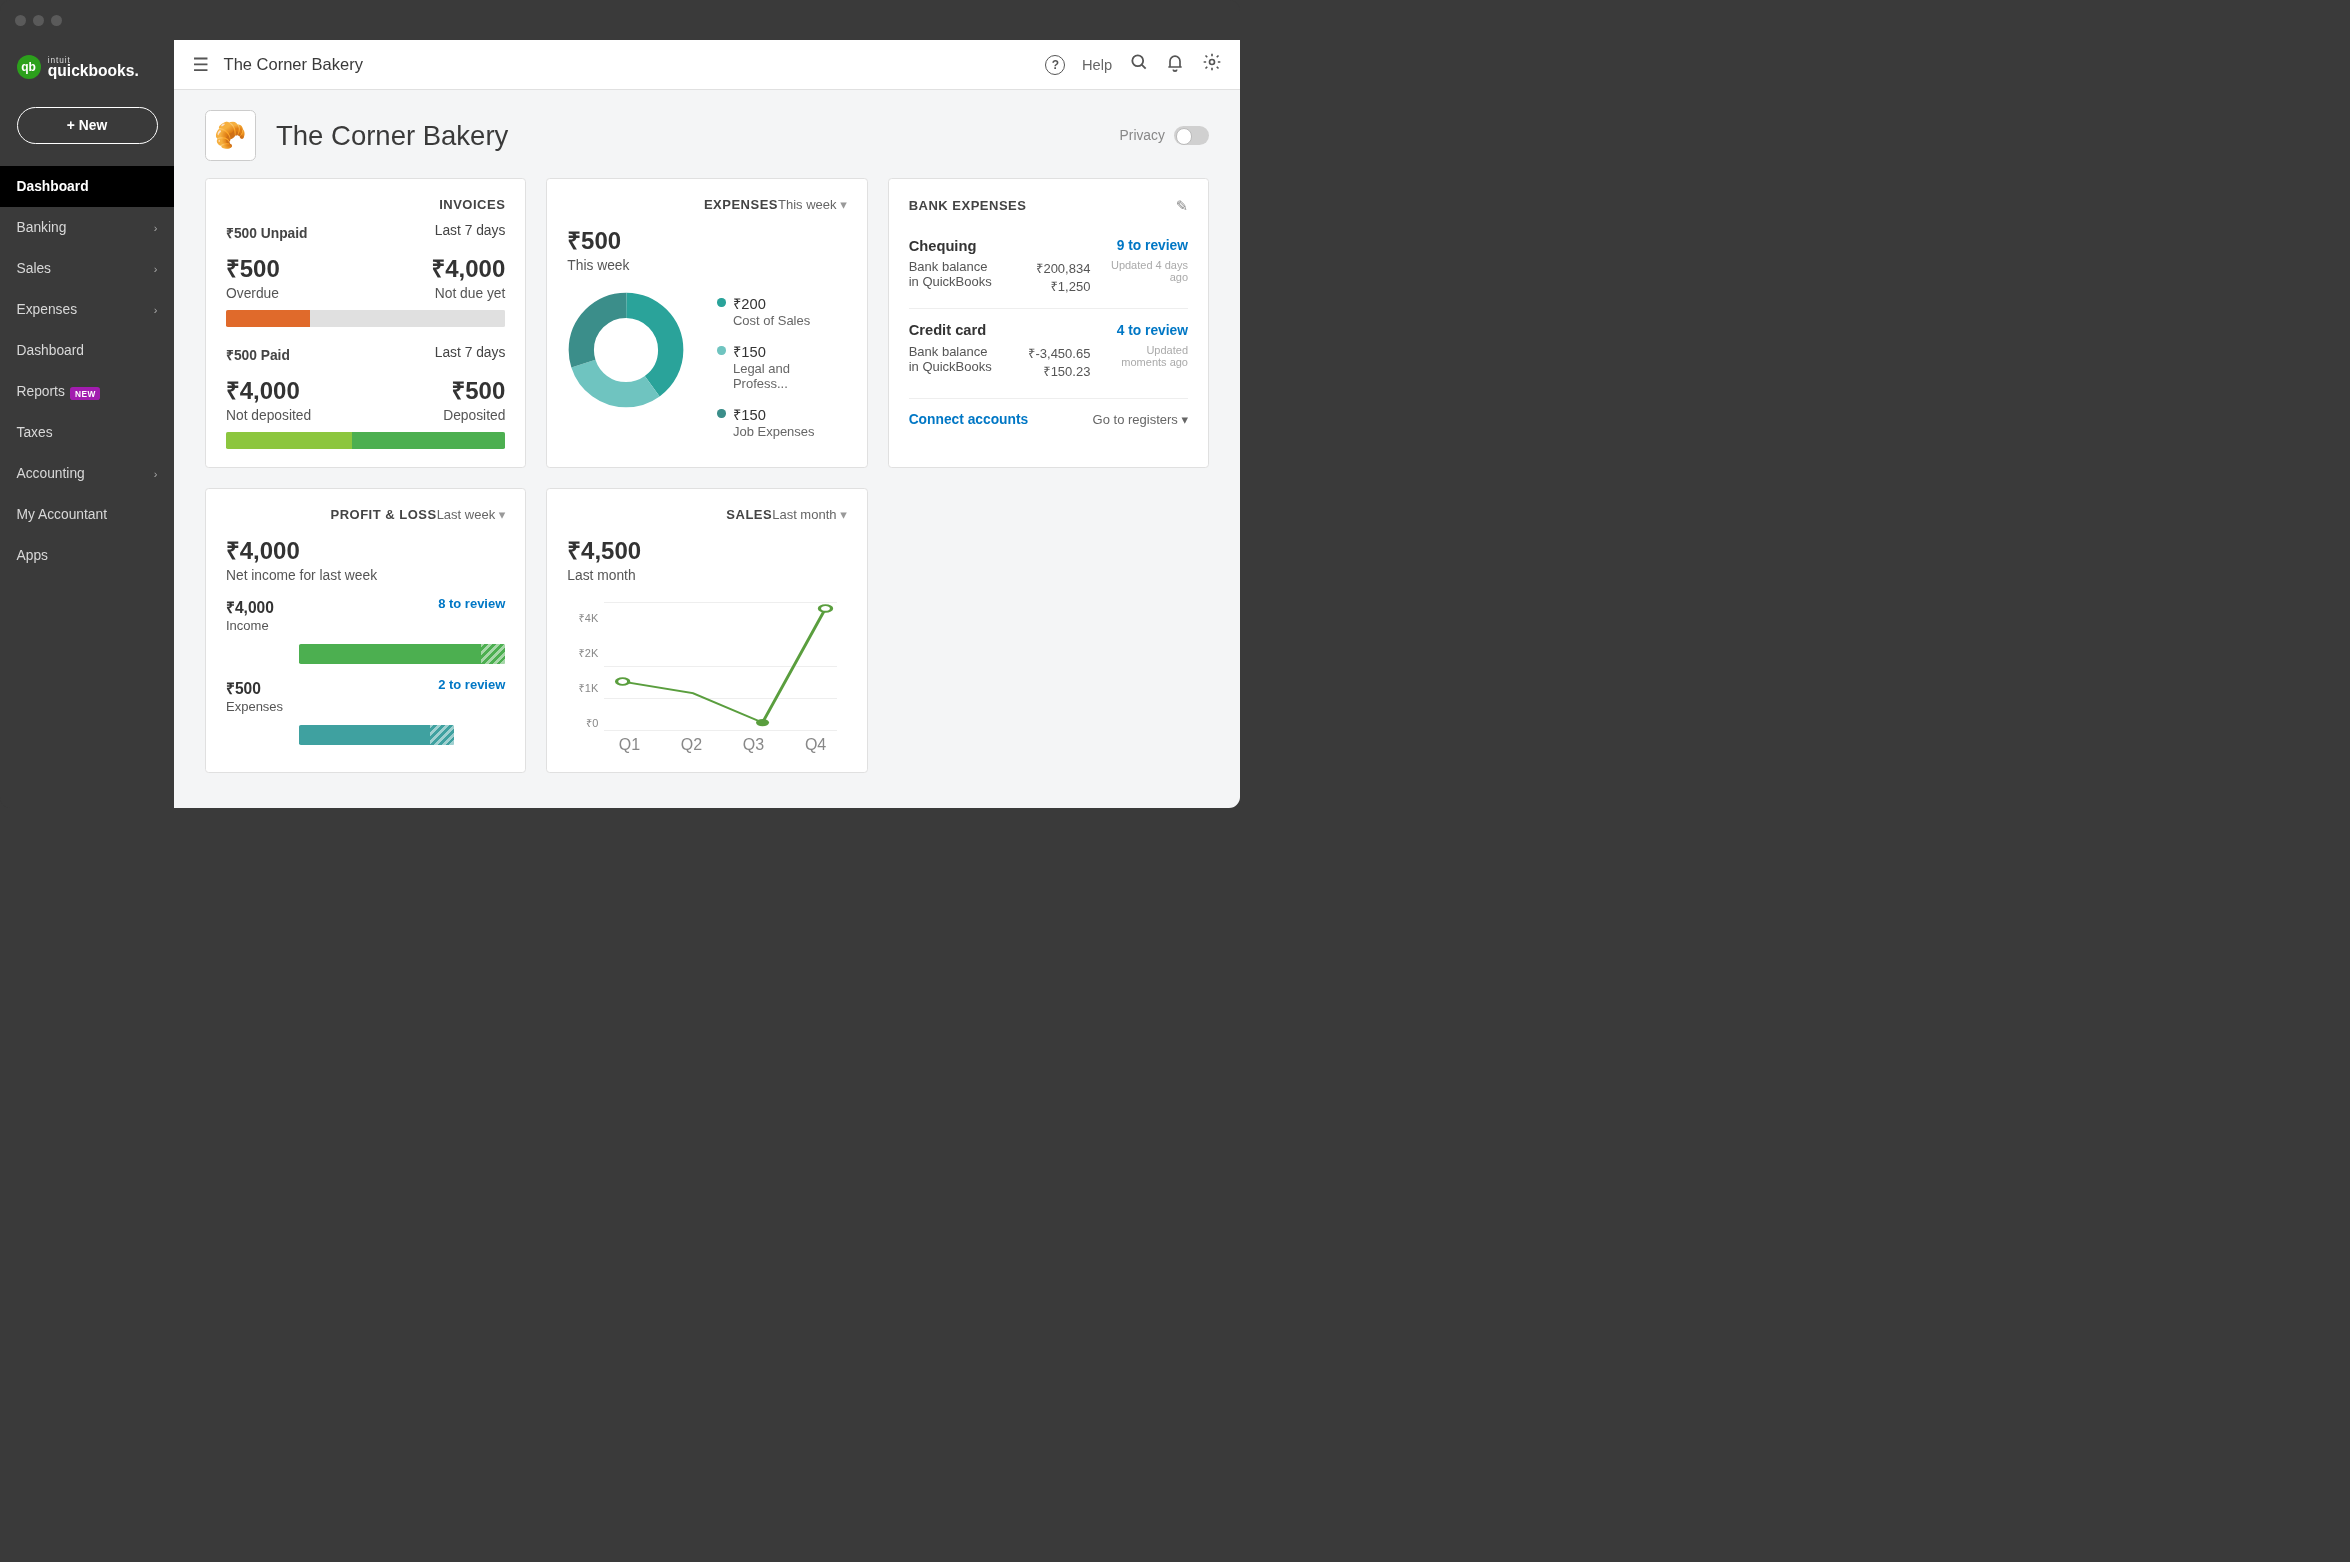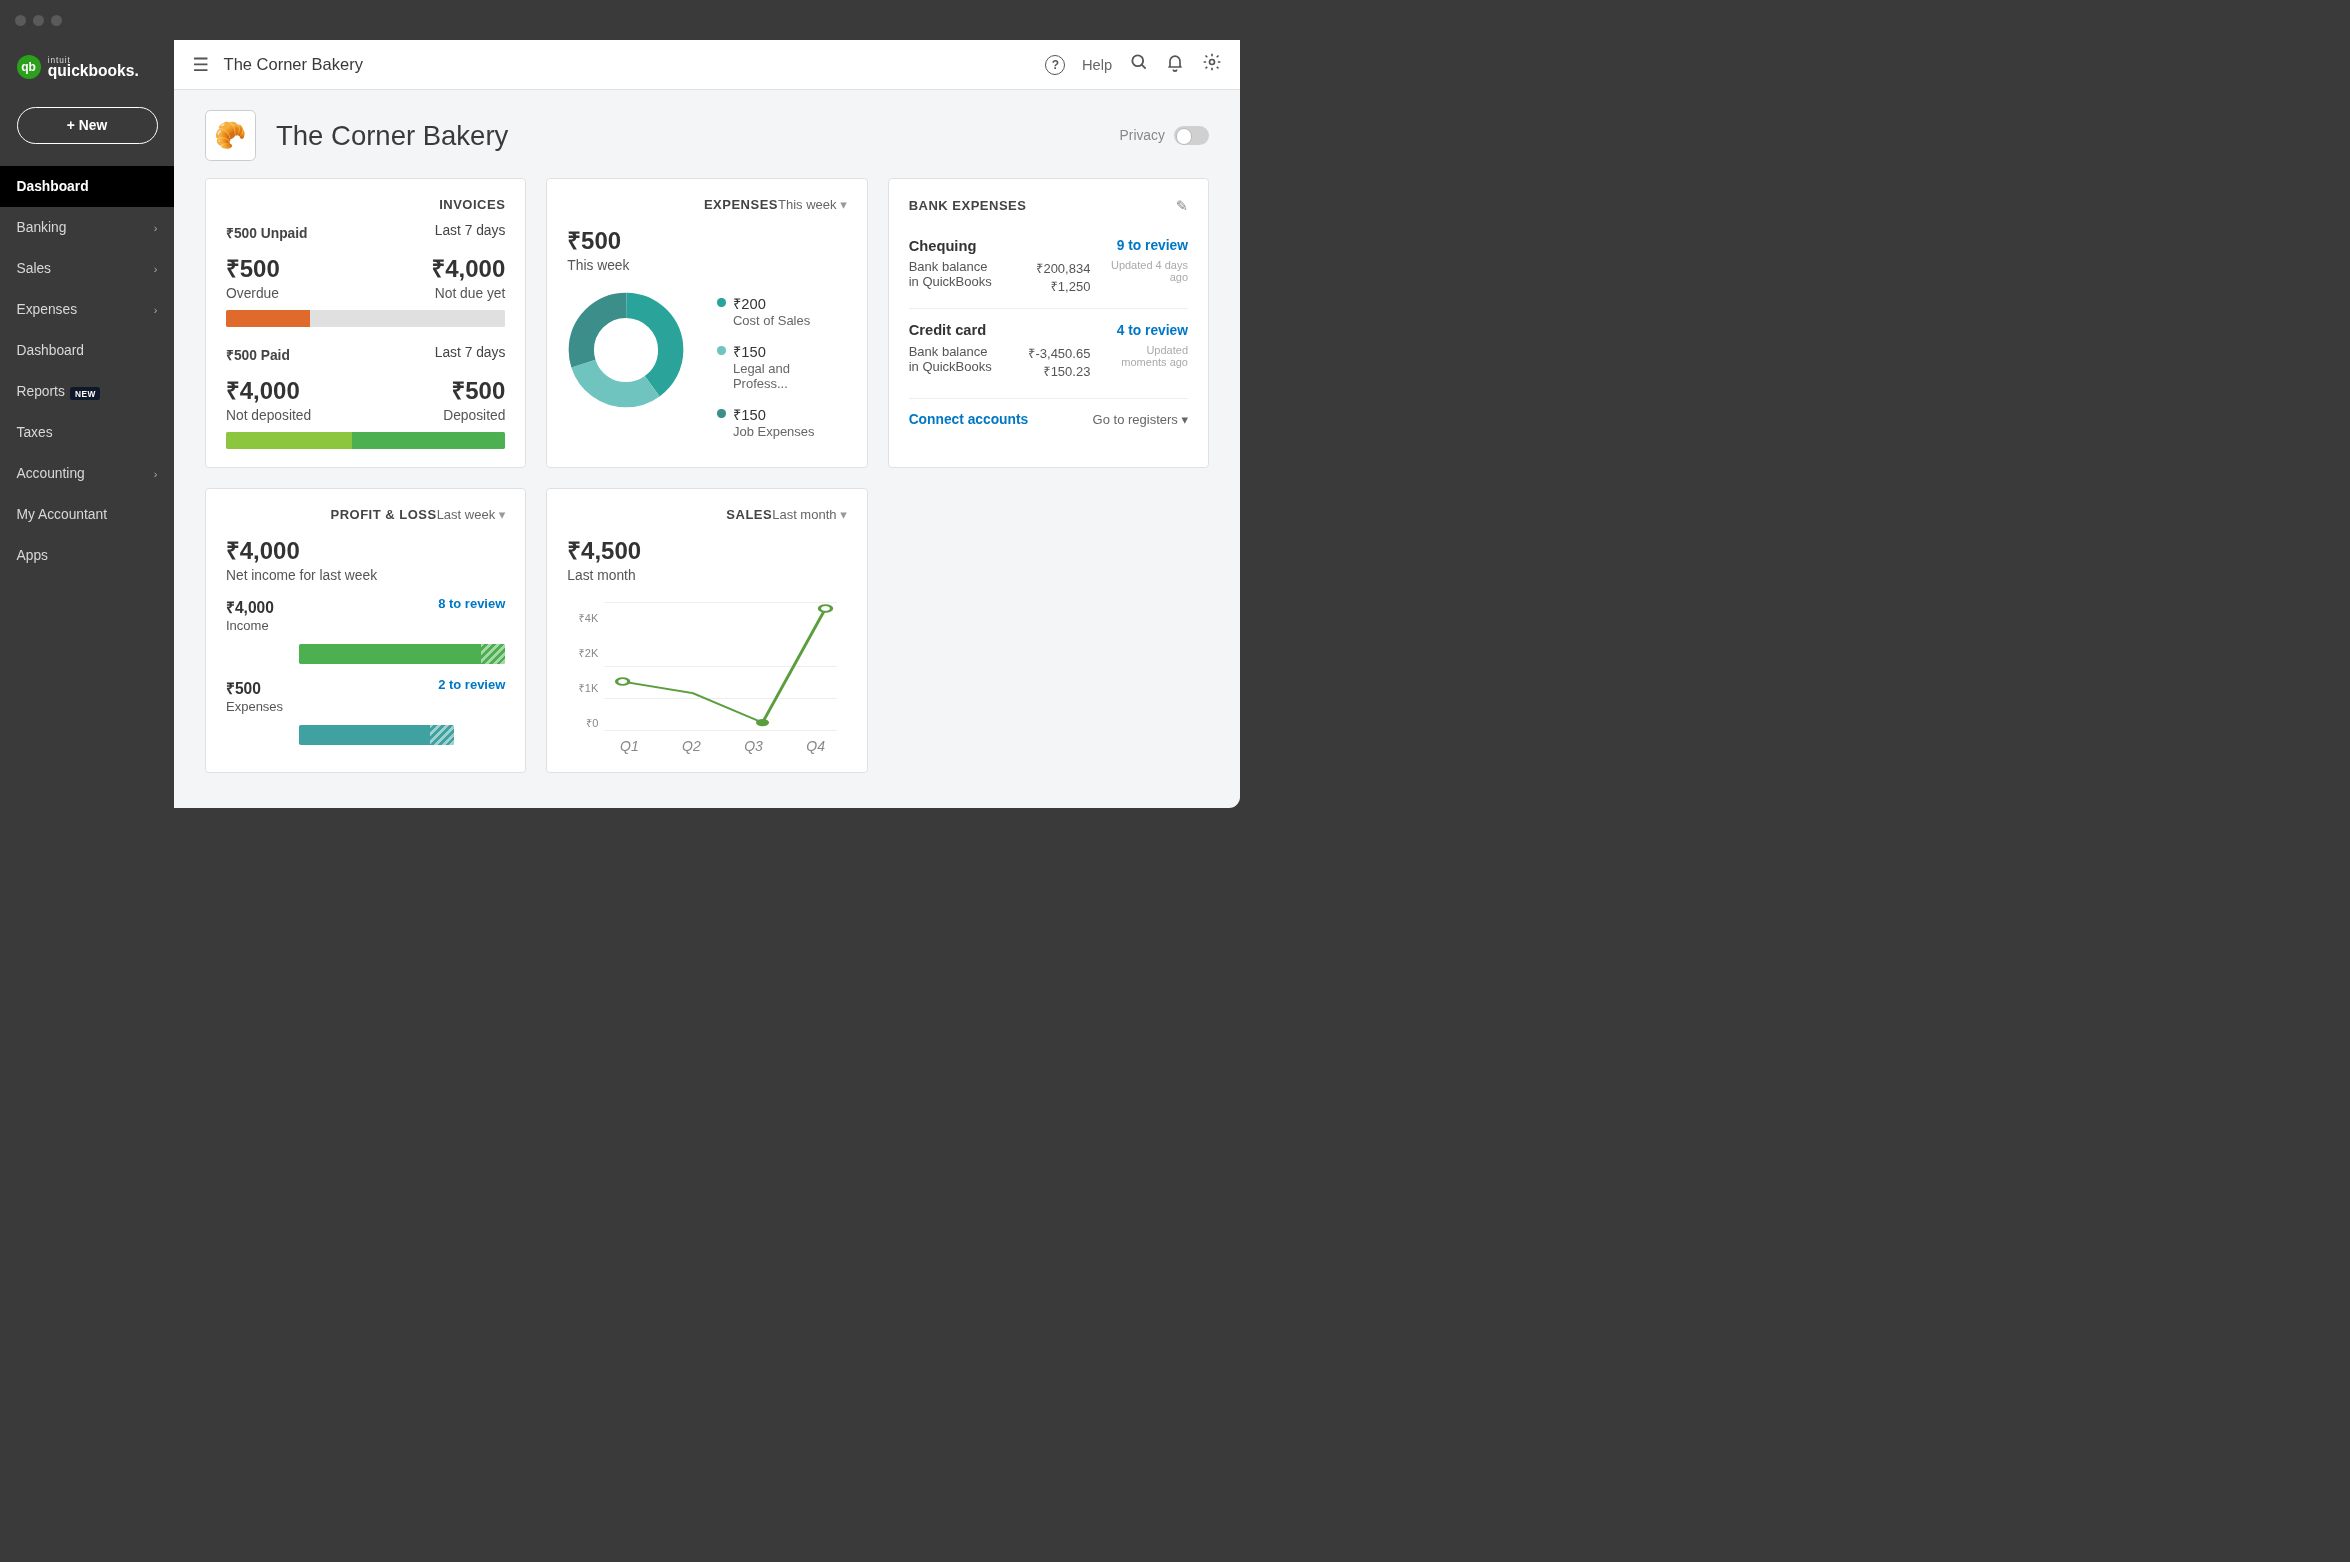--- a/index.html
+++ b/index.html
@@ -10,21 +10,21 @@
 .body { flex: 1; display: flex; }
 .sidebar { width: 174px; background: #3a3a3a; color: #cfcfcf; display: flex; flex-direction: column; padding-top: 7.3px; }
 .logo { display: flex; align-items: center; gap: 7.3px; padding: 7.3px 16.5px 18.4px; }
 .logo-badge { width: 24px; height: 24px; background: #2ca01c; border-radius: 50%; color: #fff; font-weight: 700; font-size: 12px; display: flex; align-items: center; justify-content: center; }
 .logo-text .intuit { font-size: 8.3px; letter-spacing: 0.9px; color: #ddd; }
 .logo-text .qb { font-size: 15.6px; font-weight: 700; color: #fff; margin-top: -2.8px; }
 .new-btn { margin: 9.2px 16.5px 22px; border: 1.4px solid #fff; border-radius: 24px; padding: 10px 0; text-align: center; color: #fff; font-size: 13.8px; font-weight: 600; cursor: pointer; }
 .nav-item { padding: 13px 16.5px; font-size: 13.8px; color: #d8d8d8; display: flex; justify-content: space-between; align-items: center; cursor: pointer; }
 .nav-item.active { background: #000; color: #fff; font-weight: 600; }
 .nav-item .chev { font-size: 11px; color: #aaa; }
-.new-badge { background: #0f172a; color: #fff; font-size: 8.3px; padding: 1.8px 4.6px; border-radius: 2.8px; margin-left: 5.5px; letter-spacing: 0.5px; font-weight: 600; }
+.new-badge { background: #a21caf; color: #fff; font-size: 8.3px; padding: 1.8px 4.6px; border-radius: 2.8px; margin-left: 5.5px; letter-spacing: 0.5px; font-weight: 600; }
 .main { flex: 1; background: #f4f5f6; display: flex; flex-direction: column; }
 .topbar { height: 50px; border-bottom: 0.9px solid #e0e0e0; background: #fff; display: flex; align-items: center; padding: 0 18.4px; gap: 14.7px; }
 .hamburger { font-size: 18.4px; cursor: pointer; color: #555; }
 .topbar-title { font-size: 16.5px; color: #3a3a3a; }
 .topbar-right { margin-left: auto; display: flex; align-items: center; gap: 16.5px; color: #555; }
 .help-circle { width: 20px; height: 20px; border: 1.8px solid #555; border-radius: 50%; display: flex; align-items: center; justify-content: center; font-size: 12px; font-weight: 700; }
 .help-label { font-size: 14.7px; color: #666; }
 .icon-btn { cursor: pointer; font-size: 18.4px; color: #555; }
 .header { display: flex; align-items: center; padding: 20px 31px 16.5px; gap: 20px; }
 .biz-icon { width: 51px; height: 51px; border: 0.9px solid #ccc; border-radius: 5.5px; display: flex; align-items: center; justify-content: center; font-size: 26px; background: #fff; }
@@ -68,21 +68,21 @@
 .goto-link::after { content: " ▾"; }
 .pl-row { margin-top: 13px; }
 .pl-amt { font-size: 15.6px; font-weight: 700; color: #333; }
 .pl-review { float: right; font-size: 13px; font-weight: 600; color: #0077c5; cursor: pointer; }
 .pl-lbl { font-size: 13px; color: #555; }
 .pl-bar { height: 20px; background: #4caf50; margin-top: 5.5px; border-radius: 1.8px; position: relative; overflow: hidden; }
 .pl-bar.expense { background: #3fa1a0; }
 .pl-bar::after { content: ""; position: absolute; right: 0; top: 0; bottom: 0; width: 24px; background: repeating-linear-gradient(135deg, rgba(255,255,255,0.5) 0 2.8px, transparent 2.8px 5.5px); }
 .sales-chart { margin-top: 14.7px; position: relative; height: 156px; }
 .y-labels { position: absolute; left: 0; top: 12px; bottom: 24px; width: 31px; display: flex; flex-direction: column; justify-content: space-between; font-size: 11px; color: #888; text-align: right; }
-.x-labels { position: absolute; left: 31px; right: 0; bottom: 0; display: flex; justify-content: space-around; font-size: 14px; color: #888; font-style: italic; }
+.x-labels { position: absolute; left: 31px; right: 0; bottom: 0; display: flex; justify-content: space-around; font-size: 16px; color: #888; }
 .chart-area { position: absolute; left: 37px; right: 9.2px; top: 3.7px; bottom: 24px; }
 .chart-grid { position: absolute; inset: 0; }
 .chart-grid div { border-top: 0.9px solid #eee; position: absolute; left: 0; right: 0; }
 svg.line { position: absolute; inset: 0; width: 100%; height: 100%; }
 </style>
 </head>
 <body>
 
 <div class="window">
   <div class="titlebar">

